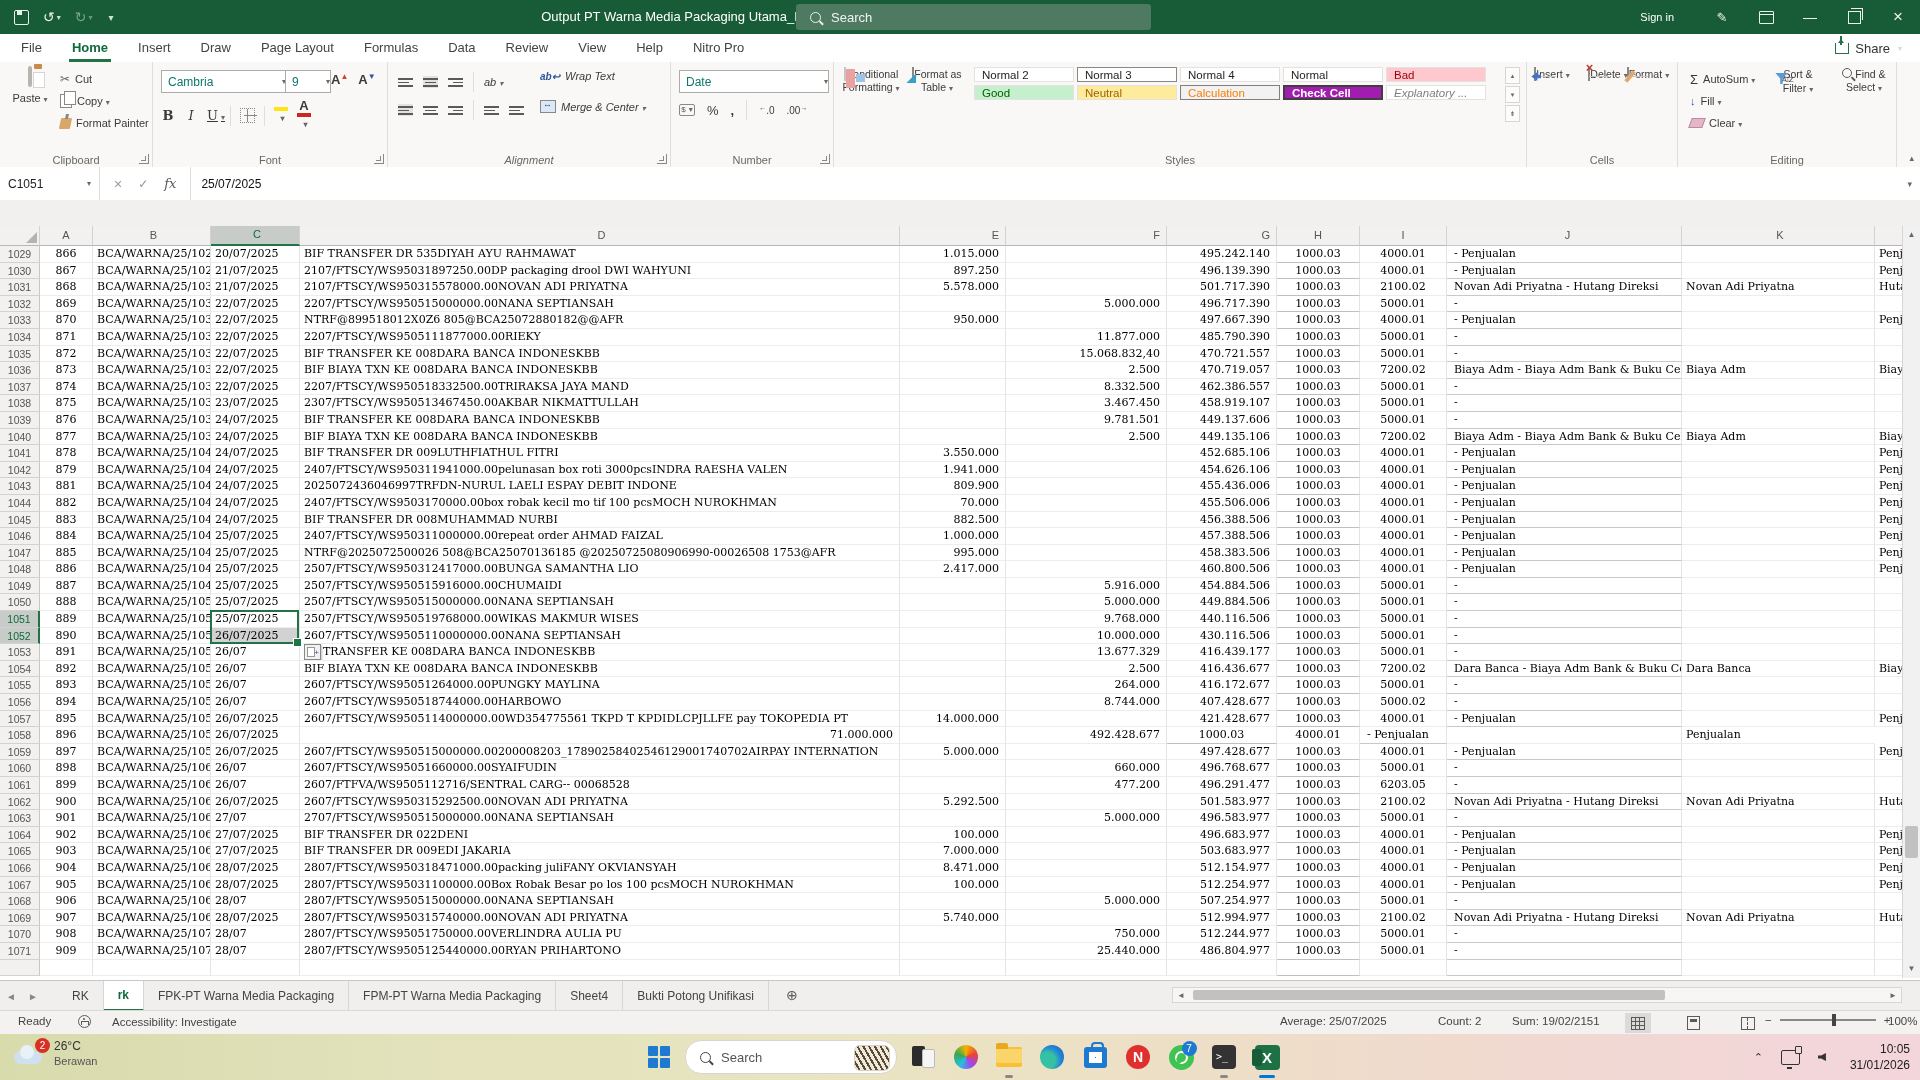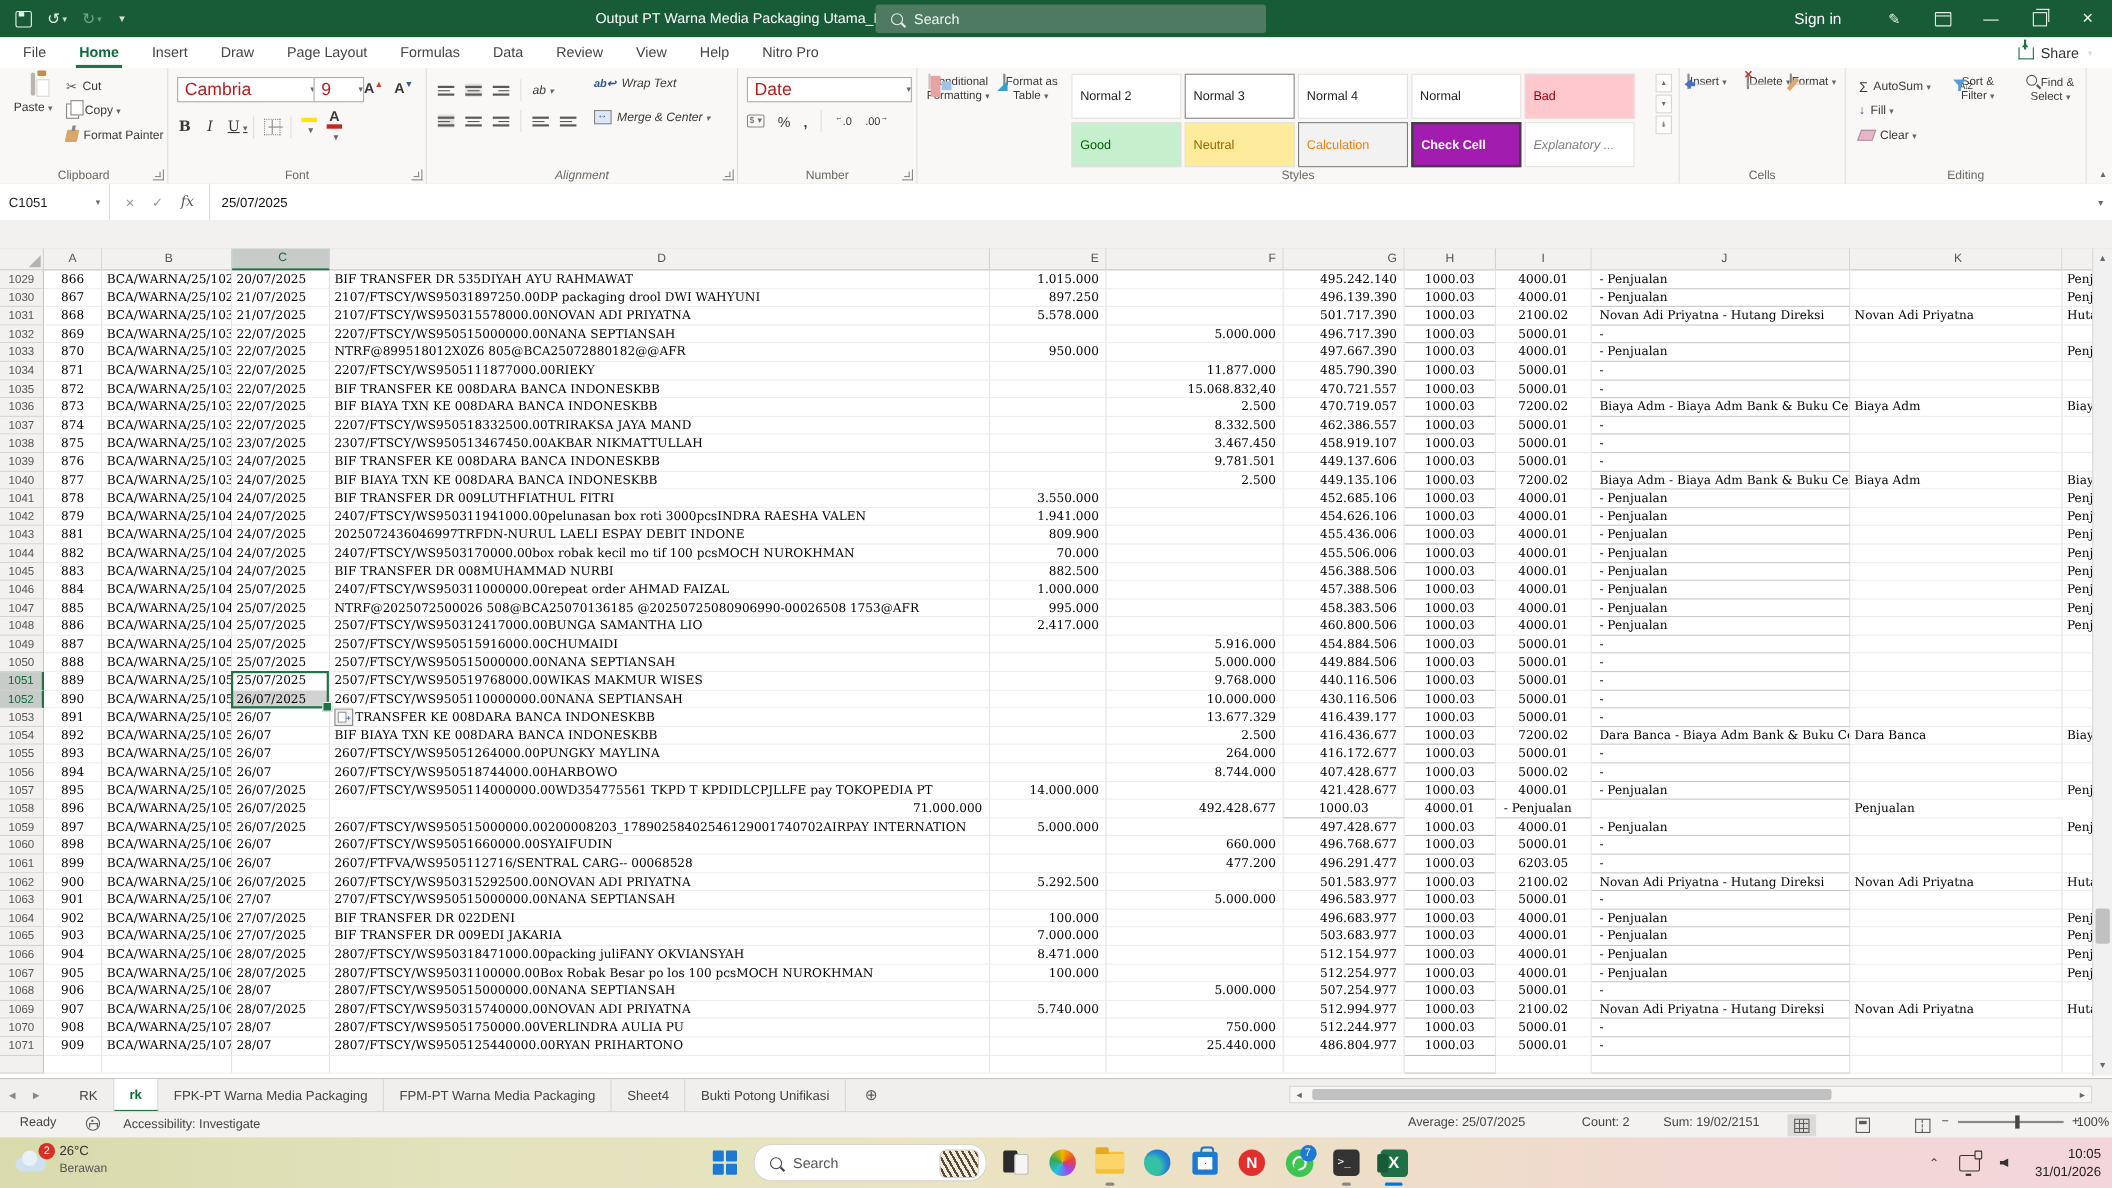--- a/index.html
+++ b/index.html
@@ -11,21 +11,21 @@
   .floppy{width:13px;height:13px;border:1.5px solid #eaf2ec;border-radius:2px;position:relative;}
   .floppy:before{content:"";position:absolute;left:2px;top:0;width:5px;height:4px;background:#eaf2ec;}
   .dim{opacity:.45;}
   .carr{font-size:8px;margin-left:2px;color:#cfe0d4;}
   #title{position:absolute;left:430px;top:0;width:750px;height:34px;line-height:34px;text-align:center;font-size:13px;color:#fff;white-space:nowrap;}
   #tb-search{position:absolute;left:796px;top:4px;width:355px;height:26px;background:#4E7A62;border-radius:3px;display:flex;align-items:center;color:#f0f5f1;font-size:13px;}
   .mag{width:9px;height:9px;border:1.5px solid currentColor;border-radius:50%;position:relative;display:inline-block;}
   .mag:after{content:"";position:absolute;width:5px;height:1.5px;background:currentColor;transform:rotate(45deg);left:8px;top:9px;}
   #tb-search .mag{margin:0 10px 0 14px;color:#e9f1ea;}
   #tb-right{position:absolute;right:0;top:0;height:34px;display:flex;align-items:center;}
-  #signin{font-size:14px;color:#fff;margin-right:26px;}
+  #signin{font-size:11px;color:#fff;margin-right:26px;}
   .tbic{width:44px;height:34px;display:flex;align-items:center;justify-content:center;color:#eaf2ec;font-size:14px;}
   .pen{font-size:13px;}
   .ribopt{width:13px;height:11px;border:1.5px solid #eaf2ec;border-radius:1px;position:relative;}
   .ribopt:before{content:"";position:absolute;left:0;top:2px;width:13px;height:1.5px;background:#eaf2ec;}
   .maxbox{width:11px;height:11px;border:1.5px solid #eaf2ec;position:relative;background:transparent;}
   .maxbox:before{content:"";position:absolute;left:2px;top:-4px;width:11px;height:11px;border:1.5px solid #eaf2ec;border-left:none;border-bottom:none;}
   
   #tabrow{position:absolute;left:0;top:34px;width:1920px;height:28px;background:#fff;display:flex;align-items:center;}
   .rtab{padding:0 15px;font-size:13px;color:#444;height:28px;line-height:28px;position:relative;}
   .rtab.active{color:#0E6A3A;font-weight:bold;}
@@ -51,21 +51,21 @@
   #paste-btn .rlbl{display:block;margin-top:6px;}
   .miniline{display:flex;align-items:center;gap:5px;height:22px;padding-left:4px;}
   #g-clip .minis{position:absolute;left:56px;top:6px;}
   .cuticon{font-size:12px;color:#5c5a58;}
   .copyic{width:10px;height:12px;border:1.3px solid #8a8886;position:relative;background:#fff;}
   .copyic:before{content:"";position:absolute;left:3px;top:-4px;width:10px;height:12px;border:1.3px solid #8a8886;background:#fff;}
   .fpic{width:11px;height:11px;background:#d8a76a;transform:skewX(-12deg);border-radius:1px;position:relative;}
   .fpic:before{content:"";position:absolute;left:4px;top:-4px;width:3px;height:5px;background:#8a8886;}
   
   #g-font{width:234px;}
-  .selbox{height:21px;border:1px solid #ACACAC;background:#fff;display:flex;align-items:center;font-size:16px;color:#b91c1c;padding-left:6px;justify-content:space-between;}
+  .selbox{height:21px;border:1px solid #ACACAC;background:#fff;display:flex;align-items:center;font-size:12px;color:#0f766e;padding-left:6px;justify-content:space-between;}
   #fontname{position:absolute;left:8px;top:8px;width:118px;}
   #fontsize{position:absolute;left:132px;top:8px;width:38px;}
   .azbig{font-size:13px;color:#3b3a39;font-weight:bold;position:relative;}
   .azbig sup{font-size:8px;color:#c8442c;}
   .azbig.down sup{color:#2b579a;}
   #fontrow2{position:absolute;left:8px;top:38px;display:flex;align-items:center;gap:9px;}
   .biu{font-size:13px;color:#3b3a39;width:14px;text-align:center;}
   .biu.b{font-weight:bold;font-family:"DejaVu Serif",serif;}
   .biu.i{font-style:italic;font-family:"DejaVu Serif",serif;}
   .biu.u{text-decoration:underline;font-family:"DejaVu Serif",serif;}
@@ -105,21 +105,21 @@
   #cfbtn{left:6px;}
   #fatbtn{left:72px;}
   .cfic{width:22px;height:22px;margin:0 auto 4px;background:
     linear-gradient(#fff,#fff);border:1px solid #c8c6c4;position:relative;}
   .cfic:before{content:"";position:absolute;left:1px;top:1px;width:9px;height:19px;background:#E8A2A2;}
   .cfic:after{content:"";position:absolute;left:11px;top:6px;width:9px;height:8px;background:#9DC3E6;}
   .fatic{width:22px;height:20px;margin:0 auto 4px;border:1px solid #8a8886;background:
     repeating-linear-gradient(0deg,#fff 0 4px,#d0d0d0 4px 5px),#fff;position:relative;}
   .fatic:after{content:"";position:absolute;right:-3px;bottom:-3px;width:10px;height:10px;background:#39A0C8;clip-path:polygon(0 100%,100% 0,100% 100%);}
   #chipwrap{position:absolute;left:140px;top:5px;width:524px;display:flex;flex-wrap:wrap;gap:3px;}
-  .chip{width:100px;height:41px;background:#fff;border:1px solid #E4E2E0;font-size:11.5px;display:flex;align-items:center;padding-left:7px;box-sizing:border-box;color:#1f1e1d;}
+  .chip{width:100px;height:15px;background:#fff;border:1px solid #E4E2E0;font-size:11.5px;display:flex;align-items:center;padding-left:7px;box-sizing:border-box;color:#1f1e1d;}
   .chip-sel{border:1.5px solid #8a8886;outline:1px solid #fff;outline-offset:-3px;}
   .chip-good{background:#C6EFCE;color:#006100;}
   .chip-neutral{background:#FFEB9C;color:#9C6500;}
   .chip-calc{background:#F2F2F2;color:#FA7D00;border:1px solid #7F7F7F;}
   .chip-check{background:#a21caf;color:#fff;border:2px solid #3F3F3F;font-weight:bold;}
   .chip-bad{background:#FFC7CE;color:#9C0006;}
   .chip-expl{color:#7F7F7F;font-style:italic;}
   #chipscroll{position:absolute;right:6px;top:5px;width:15px;height:54px;display:flex;flex-direction:column;gap:2px;}
   .csbtn{flex:1;border:1px solid #d8d6d4;background:#fdfcfb;font-size:7px;color:#6a6865;text-align:center;line-height:15px;}
   

